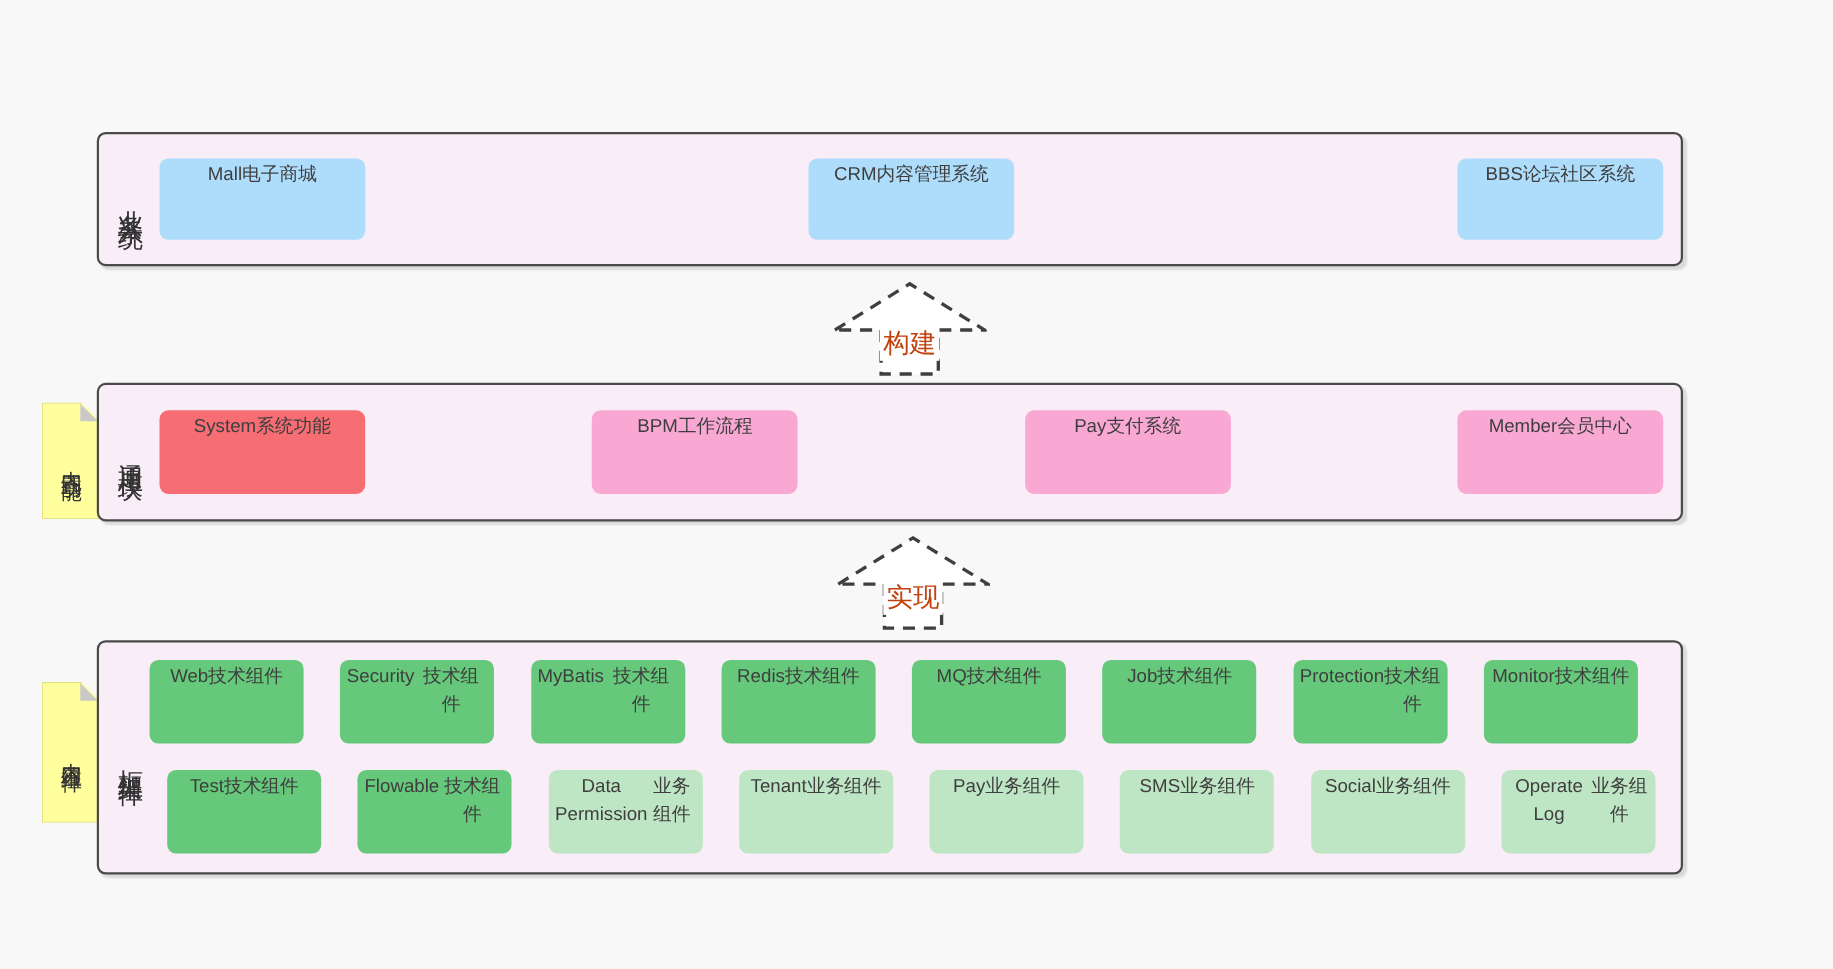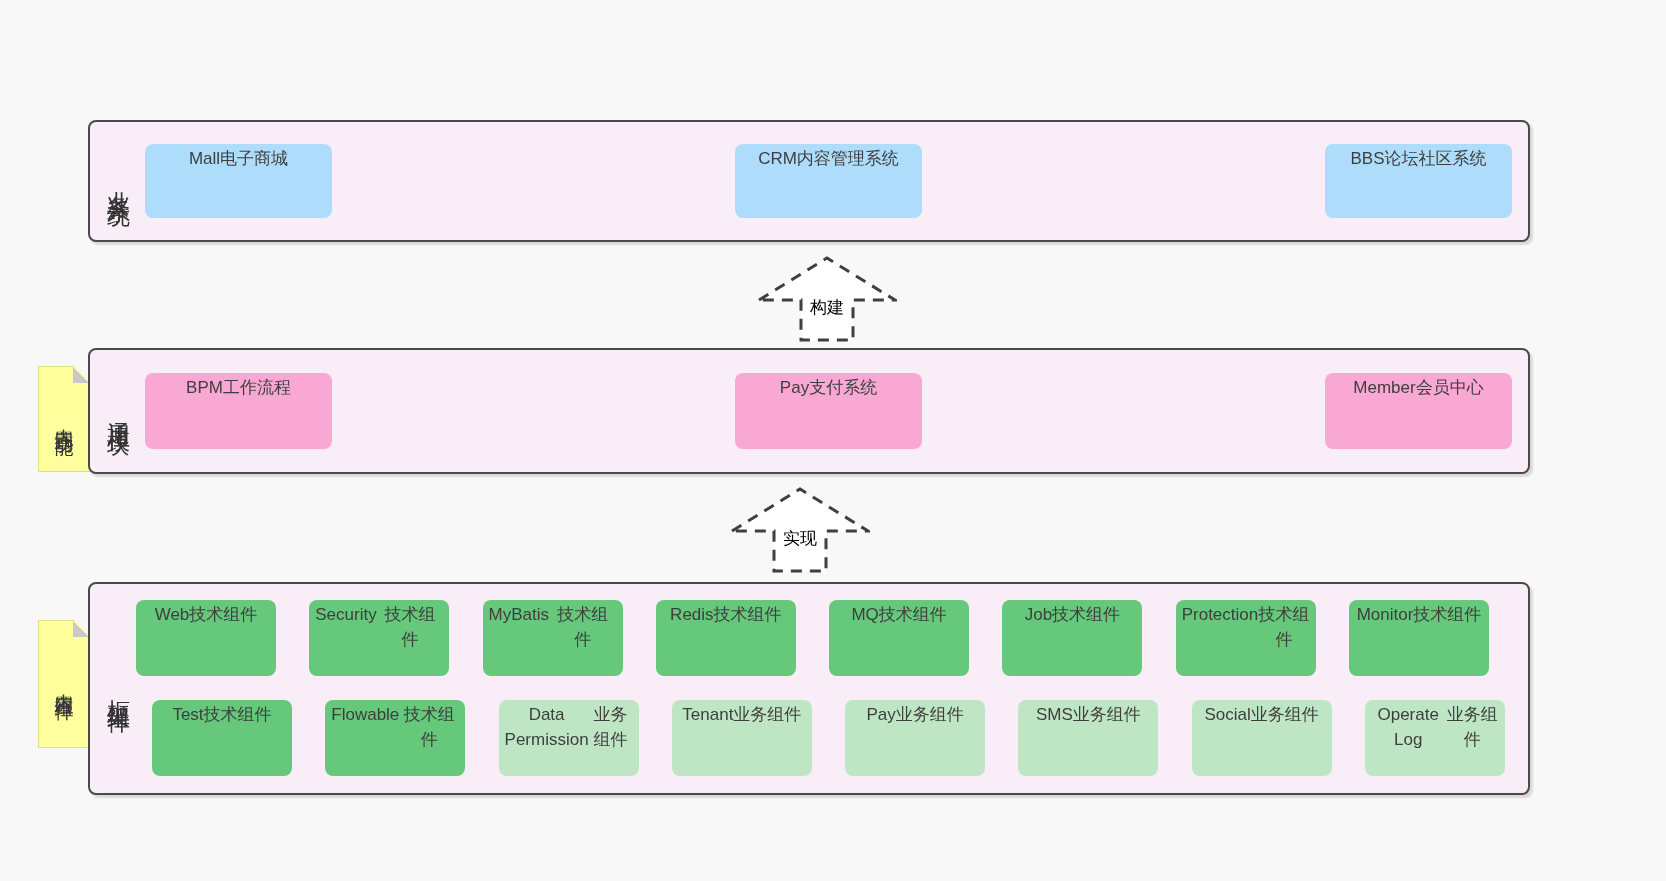--- a/index.html
+++ b/index.html
@@ -53,25 +53,25 @@
   .note .ntext{
     position:absolute;left:50%;top:50%;transform:translate(-50%,-50%);
     writing-mode:vertical-lr;text-orientation:upright;
     font-size:19px;letter-spacing:3px;color:#333;white-space:nowrap;
   }
   #note-modules{top:366px;height:106px;}
   #note-framework{top:620px;height:128px;}
   
   .arrow{position:absolute;width:140px;height:86px;z-index:3;}
   #arrow-build{left:757px;top:256px;}
-  #arrow-impl{left:730px;top:487px;}
+  #arrow-impl{left:760px;top:487px;}
   .arrow svg{position:absolute;left:0;top:0;}
   .arrow .alabel{
     position:absolute;left:50%;top:40px;transform:translateX(-50%);
-    background:#ffffff;padding:0 3px;font-size:17px;color:#000000;white-space:nowrap;
+    background:#ffffff;padding:0 3px;font-size:24px;color:#c2410c;white-space:nowrap;
   }
 </style>
 </head>
 <body>
 
 <div class="section" id="sec-business">
   <div class="v-label">业务系统</div>
   <div class="row row6">
     <div class="box b-blue w187 h74">
       <span>Mall</span>
@@ -95,20 +95,24 @@
   <span class="alabel">构建</span>
 </div>
 
 <div class="note" id="note-modules">
   <span class="fold"></span>
   <span class="ntext">内置功能</span>
 </div>
 <div class="section" id="sec-modules">
   <div class="v-label">通用模块</div>
   <div class="row row6">
+    <div class="box b-red w187 h76">
+      <span>System</span>
+      <span>系统功能</span>
+    </div>
     <div class="box b-pink w187 h76">
       <span>BPM</span>
       <span>工作流程</span>
     </div>
     <div class="box b-pink w187 h76">
       <span>Pay</span>
       <span>支付系统</span>
     </div>
     <div class="box b-pink w187 h76">
       <span>Member</span>

